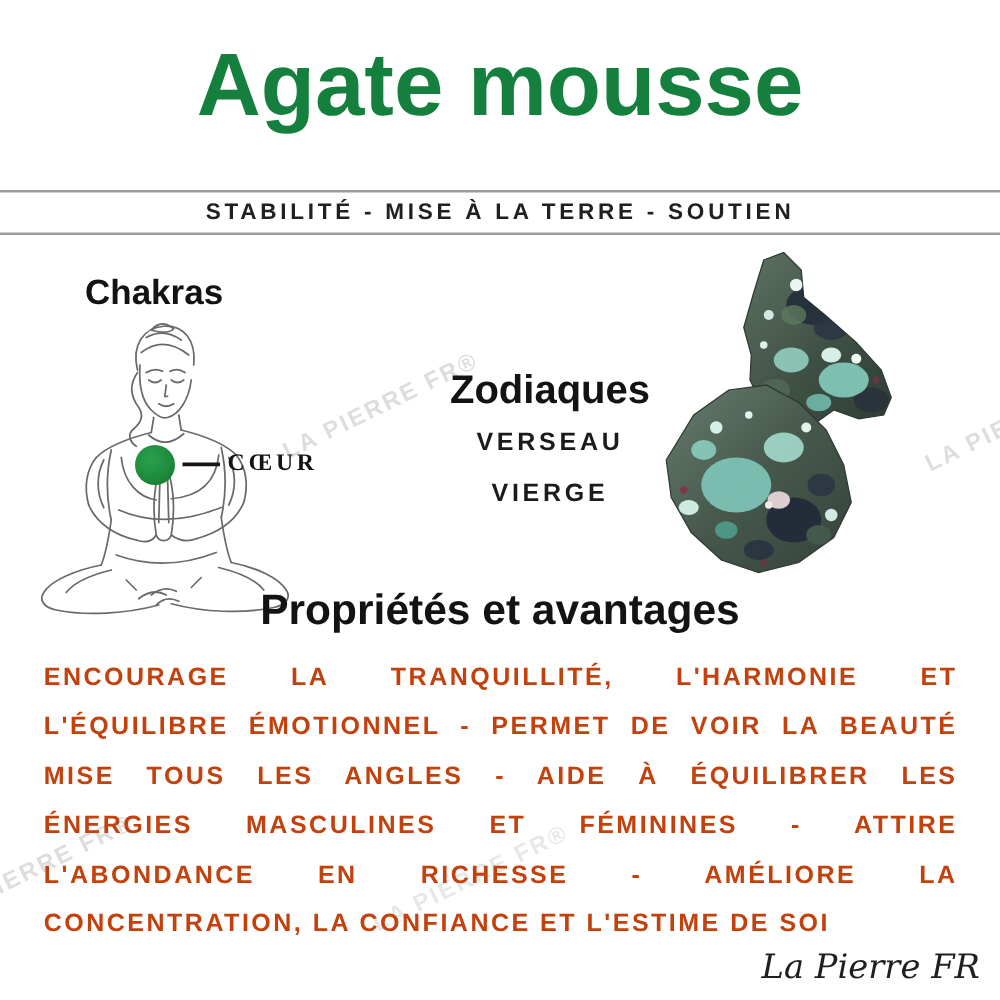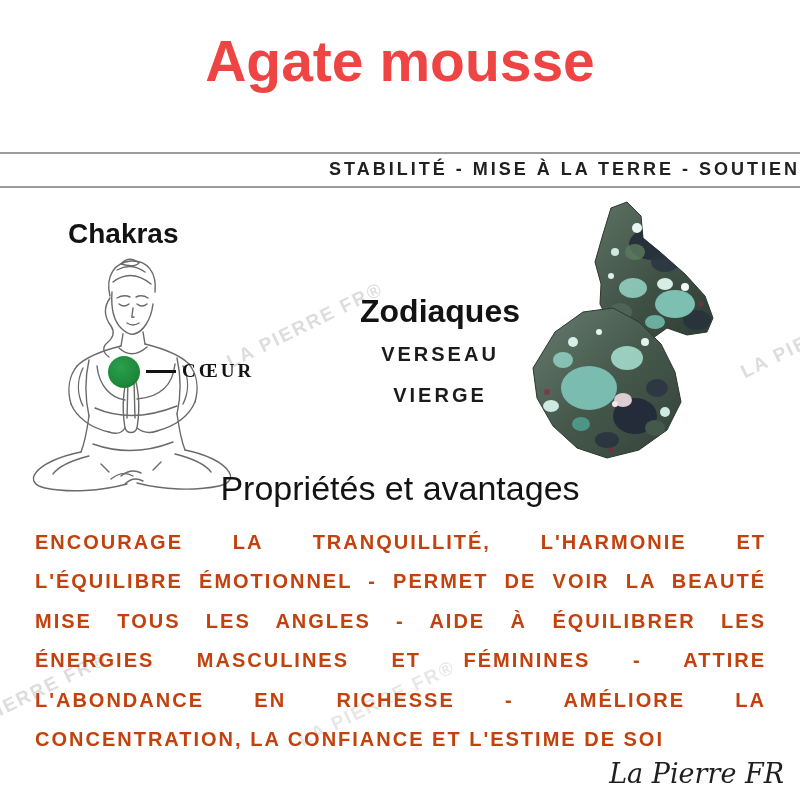--- a/index.html
+++ b/index.html
@@ -15,28 +15,28 @@
     transform:rotate(-26deg);transform-origin:0 50%;
     user-select:none;pointer-events:none;z-index:1;
   }
   .wm1{left:228px;top:352px;}
   .wm2{left:742px;top:362px;}
   .wm3{left:-48px;top:722px;}
   .wm4{left:300px;top:730px;opacity:.38;}
   
   .title{
     position:absolute;left:0;top:30px;width:800px;margin:0;
-    text-align:center;font-size:57px;font-weight:bold;line-height:1.1;
-    color:#ef4444;letter-spacing:0;z-index:2;
+    text-align:center;font-size:71px;font-weight:bold;line-height:1.1;
+    color:#15803d;letter-spacing:0;z-index:2;
   }
   .divider{position:absolute;left:0;width:800px;height:2px;background:#9b9b9b;z-index:2;}
   .div-top{top:152px;}
   .div-bottom{top:186px;}
   .subtitle{
-    position:absolute;left:0;top:159px;width:800px;text-align:right;
+    position:absolute;left:0;top:159px;width:800px;text-align:center;
     font-size:18px;font-weight:bold;letter-spacing:3px;color:#202020;z-index:2;
   }
   
   .chakras-heading{
     position:absolute;left:68px;top:218px;margin:0;
     font-size:28px;font-weight:bold;color:#131313;z-index:3;
   }
   .figure-svg{position:absolute;left:25px;top:248px;z-index:2;}
   .chakra-dot{
     position:absolute;left:108px;top:356px;width:32px;height:32px;border-radius:50%;
@@ -52,21 +52,21 @@
   .zodiac{position:absolute;left:342px;top:293px;width:196px;text-align:center;z-index:3;}
   .zodiac-heading{margin:0;font-size:32px;font-weight:bold;color:#131313;}
   .zodiac-sign{font-size:20px;font-weight:bold;letter-spacing:3px;color:#1b1b1b;}
   .sign-0{margin-top:13px;}
   .sign-1{margin-top:18px;}
   
   .stones-svg{position:absolute;left:515px;top:192px;z-index:2;}
   
   .props-heading{
     position:absolute;left:0;top:469px;width:800px;margin:0;text-align:center;
-    font-size:34px;font-weight:normal;color:#131313;z-index:3;
+    font-size:34px;font-weight:bold;color:#131313;z-index:3;
   }
   .props-body{position:absolute;left:35px;top:523px;width:731px;z-index:3;}
   .jline{
     font-size:20px;font-weight:bold;letter-spacing:2px;color:#c2410c;
     line-height:39.4px;height:39.4px;white-space:nowrap;
     text-align:justify;text-align-last:justify;
   }
   .jline.last{text-align:left;text-align-last:auto;white-space:normal;}
   
   .signature{

